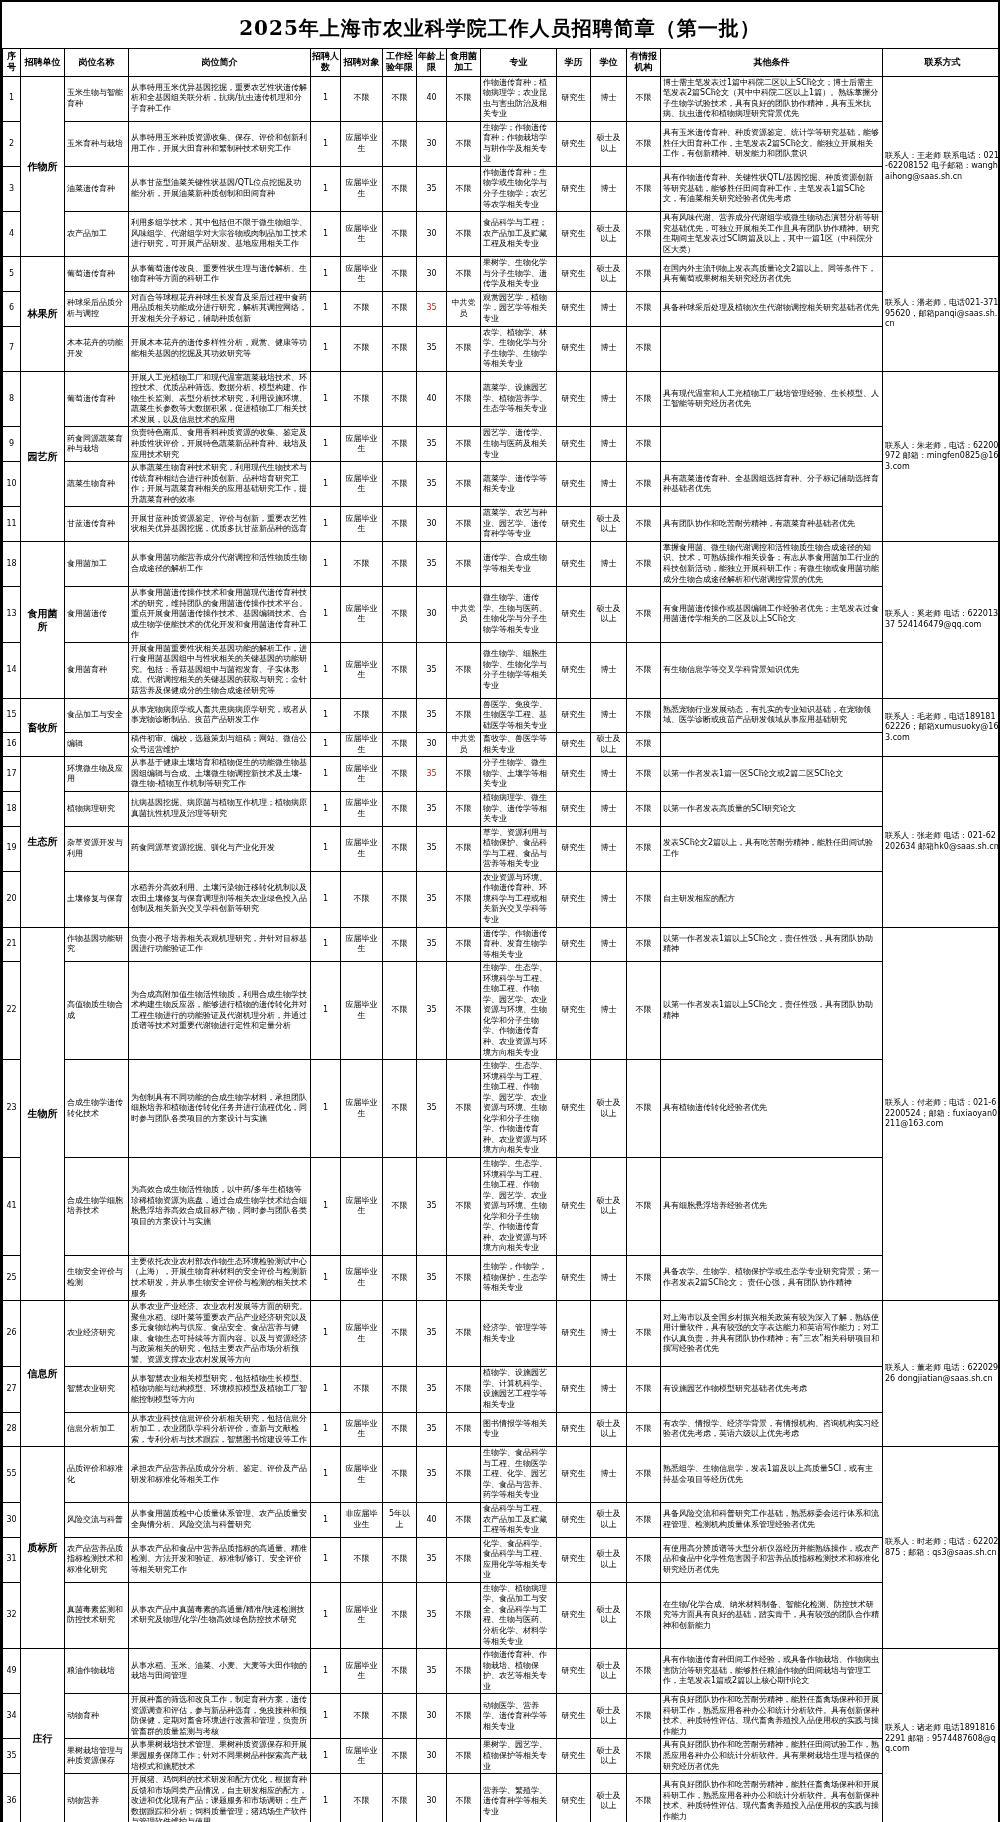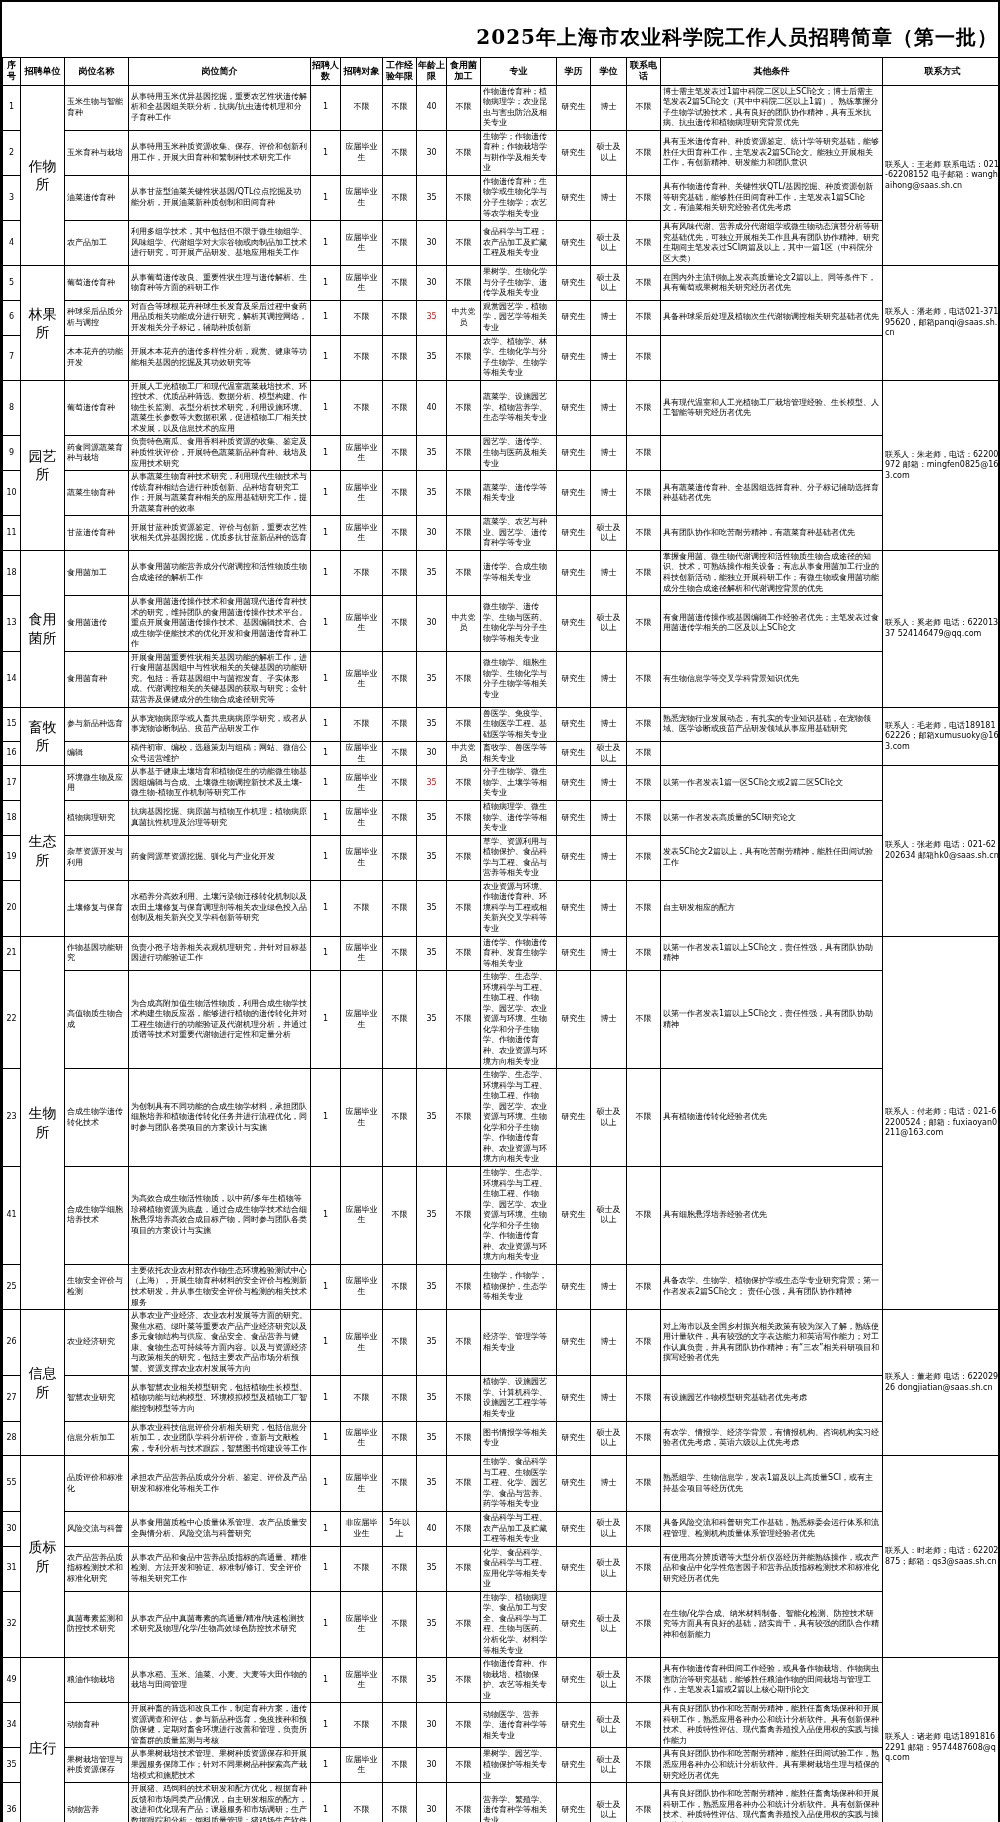--- a/index.html
+++ b/index.html
@@ -1,27 +1,27 @@
 <!DOCTYPE html>
 <html><head>
 <meta charset="utf-8">
 <style>
   html,body{margin:0;padding:0;background:#fff;}
   body{font-family:"DejaVu Sans","Liberation Sans",sans-serif;color:#000;}
   .page{width:1000px;box-sizing:border-box;border:2px solid #000;background:#fff;}
-  .title{text-align:right;font-family:"DejaVu Serif","Liberation Serif",serif;
-         font-weight:bold;font-size:20px;padding:22px 0 6px 0;letter-spacing:1px;}
+  .title{text-align:center;font-family:"DejaVu Serif","Liberation Serif",serif;
+         font-weight:bold;font-size:20px;padding:13px 0 6px 0;letter-spacing:1px;}
   table{border-collapse:collapse;table-layout:fixed;width:100%;}
   th,td{border:1px solid #000;padding:1px 2px;vertical-align:middle;
         word-break:break-all;overflow-wrap:anywhere;}
   th{font-size:9px;font-weight:bold;text-align:center;line-height:1.25;padding:2px 1px;}
   td{font-size:8px;line-height:1.32;}
   td.c{text-align:center;}
   td.l{text-align:left;}
-  td.unit{font-size:14px;}
+  td.unit{font-size:10px;font-weight:bold;}
   td.red{color:#b22222;}
 </style>
 </head>
 <body>
 
 <div class="page">
   <div class="title">2025年上海市农业科学院工作人员招聘简章（第一批）</div>
   <table>
     <colgroup>
       <col style="width:18px">
@@ -47,21 +47,21 @@
           <th>岗位名称</th>
           <th>岗位简介</th>
           <th>招聘人数</th>
           <th>招聘对象</th>
           <th>工作经验年限</th>
           <th>年龄上限</th>
           <th>食用菌加工</th>
           <th>专业</th>
           <th>学历</th>
           <th>学位</th>
-          <th>联系电话</th>
+          <th>有情报机构</th>
           <th>其他条件</th>
           <th>联系方式</th>
         </tr>
     </thead>
     <tbody>
         <tr>
           <td class="c">1</td>
           <td class="c unit" rowspan="4">作物所</td>
           <td class="l">玉米生物与智能育种</td>
           <td class="l">从事特用玉米优异基因挖掘，重要农艺性状遗传解析和全基因组关联分析，抗病/抗虫遗传机理和分子育种工作</td>
@@ -274,21 +274,21 @@
           <td class="c">不限</td>
           <td class="l">微生物学、细胞生物学、生物化学与分子生物学等相关专业</td>
           <td class="c">研究生</td>
           <td class="c">博士</td>
           <td class="c">不限</td>
           <td class="l">有生物信息学等交叉学科背景知识优先</td>
         </tr>
         <tr>
           <td class="c">15</td>
           <td class="c unit" rowspan="2">畜牧所</td>
-          <td class="l">参与新品种选育</td>
+          <td class="l">食品加工与安全</td>
           <td class="l">从事宠物病原学或人畜共患病病原学研究，或者从事宠物诊断制品、疫苗产品研发工作</td>
           <td class="c">1</td>
           <td class="c">不限</td>
           <td class="c">不限</td>
           <td class="c">35</td>
           <td class="c">不限</td>
           <td class="l">兽医学、免疫学、生物医学工程、基础医学等相关专业</td>
           <td class="c">研究生</td>
           <td class="c">博士</td>
           <td class="c">不限</td>

